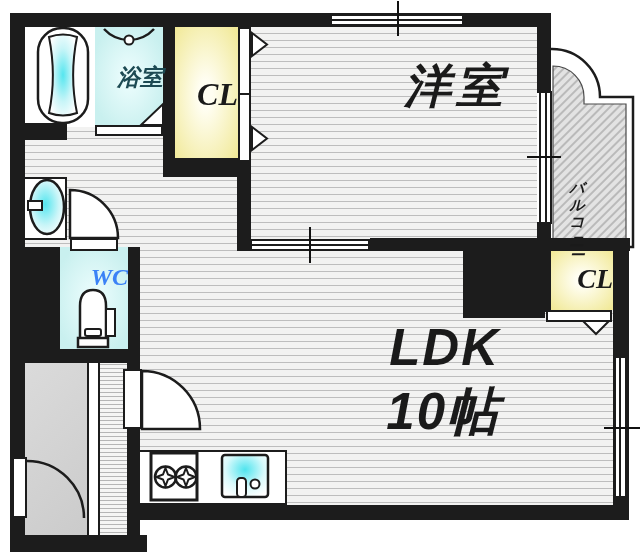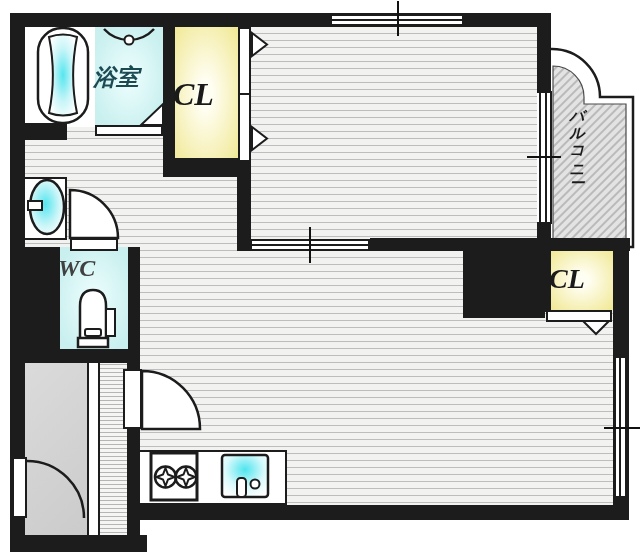--- a/index.html
+++ b/index.html
@@ -14,21 +14,21 @@
   .room-gray{background:linear-gradient(135deg,#dbdbdb,#cbcbcb);z-index:2;}
   .counter{background:#fff;border:2px solid #1c1c1c;z-index:2;}
   .w{background:#1c1c1c;z-index:4;}
   .op{background:#fff;border:2px solid #1c1c1c;z-index:5;}
   .win-h{background:linear-gradient(180deg,#fff 0,#fff calc(50% - 1px),#1c1c1c calc(50% - 1px),#1c1c1c calc(50% + 1px),#fff calc(50% + 1px));}
   .win-v{background:linear-gradient(90deg,#fff 0,#fff calc(50% - 1px),#1c1c1c calc(50% - 1px),#1c1c1c calc(50% + 1px),#fff calc(50% + 1px));}
   .tick{background:#111;z-index:7;}
   svg.layer{position:absolute;left:0;top:0;pointer-events:none;}
   #balcony-svg{z-index:3;}
   #fixtures-svg{z-index:6;}
-  .lbl{position:absolute;z-index:8;font-style:italic;color:#1a1a1a;text-align:left;font-weight:600;}
+  .lbl{position:absolute;z-index:8;font-style:italic;color:#1a1a1a;text-align:right;font-weight:600;}
   .lbl-serif{font-family:"Liberation Serif",serif;}
   .lbl .line{display:block;}
   #lbl-balcony{writing-mode:vertical-rl;letter-spacing:2px;}
 </style>
 </head>
 <body>
 
 <div id="stage">
 
   <div class="abs floor" style="left:25px;top:27px;width:512px;height:478px;"></div>
@@ -158,23 +158,28 @@
       <rect x="237" y="478" width="9" height="19" rx="3.5" fill="#fff" stroke="#1c1c1c" stroke-width="2"></rect>
       <circle cx="255" cy="484" r="4.5" fill="#fff" stroke="#1c1c1c" stroke-width="2"></circle>
     </g>
   </svg>
 
   <div class="lbl room-label" id="lbl-bathroom" style="left:93px;top:62px;width:70px;font-size:23px;color:#1c4a53;">浴室</div>
 
   <div class="lbl lbl-serif" id="lbl-cl-west" style="left:173px;top:76px;width:65px;font-size:32px;">CL</div>
 
   <div class="lbl" id="lbl-western" style="left:283px;top:50px;width:225px;font-size:47px;line-height:72px;letter-spacing:5px;">
+    <span class="line">洋室</span>
   </div>
 
   <div class="lbl" id="lbl-balcony" style="left:562px;top:98px;width:30px;height:150px;font-size:15px;line-height:30px;">バルコニー</div>
 
   <div class="lbl lbl-serif" id="lbl-cl-east" style="left:549px;top:263px;width:64px;font-size:28px;">CL</div>
 
-  <div class="lbl lbl-serif" id="lbl-wc" style="left:58px;top:255px;width:70px;font-size:24px;color:#404040;">WC</div>
+  <div class="lbl lbl-serif" id="lbl-wc" style="left:58px;top:264px;width:70px;font-size:24px;color:#3b82f6;">WC</div>
 
+  <div class="lbl" id="lbl-ldk" style="left:250px;top:316px;width:250px;font-size:51px;line-height:64px;letter-spacing:2px;">
+    <span class="line">LDK</span>
+    <span class="line">10帖</span>
+  </div>
 
 
 </div>
 
 </body></html>

